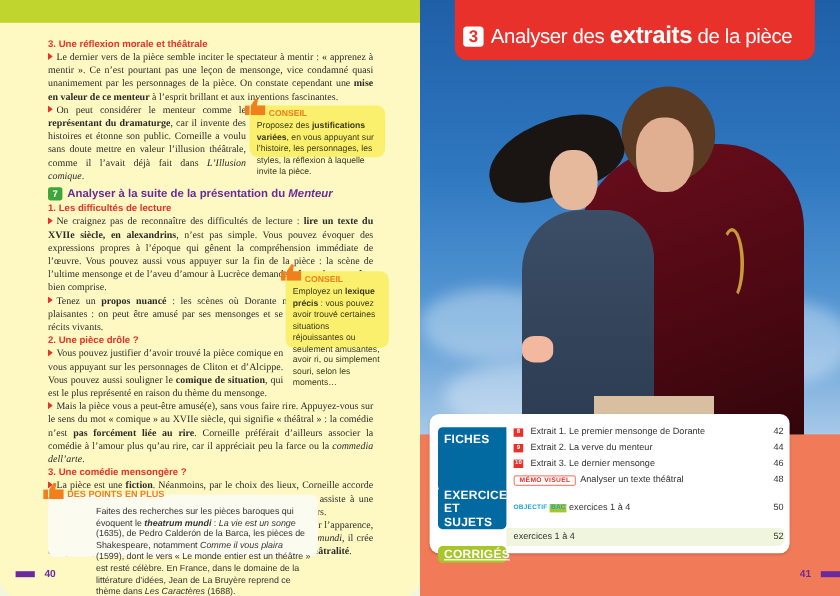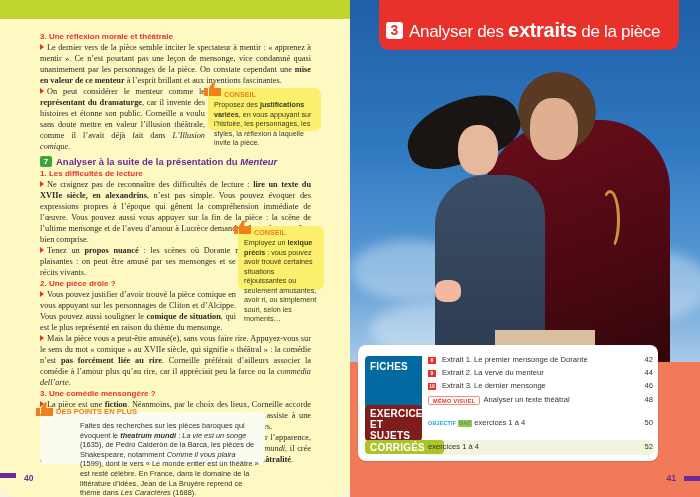--- a/index.html
+++ b/index.html
@@ -23,21 +23,21 @@
   .conseil-box b { font-weight: bold; }
   .conseil-label { position: absolute; top: 2px; left: 16px; font-size: 7.2px; font-weight: bold; color: #f07f1c; }
   .thumb-icon { position: absolute; width: 18px; height: 14px; }
   .conseil1 { left: 208px; top: 88px; width: 113px; height: 43px; }
   .conseil2 { left: 238px; top: 226px; width: 86px; height: 64px; }
 
   .points-box { position: absolute; left: 40px; top: 412px; width: 225px; height: 52px; background: #fbfbf0; border-radius: 6px; font-family: "Liberation Sans", sans-serif; font-size: 7.4px; line-height: 9.6px; color: #333; padding: 4px 4px 4px 4px; }
   .points-title { font-weight: bold; color: #f07f1c; font-size: 7.6px; position: absolute; left: 16px; top: -5px; }
   .points-body { margin-top: 5px; margin-left: 36px; }
 
-  .page-num-left { position: absolute; left: 0; top: 473px; display: flex; }
+  .page-num-left { position: absolute; left: 13px; top: 473px; display: flex; align-items: center; }
   .pn-bar { display: inline-block; background: #6a2a9e; height: 5px; }
   .pn-text { font-family: "Liberation Sans", sans-serif; font-weight: bold; font-size: 8.5px; color: #6a2a9e; }
 
   
   .right-page { position: absolute; left: 350px; top: 0; width: 350px; height: 497px; overflow: hidden; background: #f17b58; }
   .photo { position: absolute; left: 0; top: 0; width: 350px; height: 362px; background: linear-gradient(180deg, #1f5fa8 0%, #2f78c0 40%, #5a9bd6 75%, #a8c9e8 100%); overflow: hidden; }
   .cloud { position: absolute; border-radius: 50%; background: rgba(255,255,255,0.35); filter: blur(6px); }
   .figure-man-coat { position: absolute; left: 130px; top: 120px; width: 190px; height: 260px; background: linear-gradient(160deg, #6b0d1c 0%, #4a0812 60%, #2e0509 100%); border-radius: 90px 70px 0 0; }
   .figure-woman-dress { position: absolute; left: 85px; top: 175px; width: 110px; height: 200px; background: linear-gradient(180deg, #3b4e66 0%, #2b3a4f 100%); border-radius: 50px 40px 0 0; }
   .figure-woman-hat { position: absolute; left: 55px; top: 100px; width: 115px; height: 62px; background: #1a1412; border-radius: 60% 50% 40% 40%; transform: rotate(-18deg); }
@@ -49,22 +49,22 @@
   .figure-trousers { position: absolute; left: 145px; top: 330px; width: 100px; height: 40px; background: #d8bfa0; }
 
   .chapter-banner { position: absolute; left: 29px; top: 0; width: 300px; height: 50px; background: #e8312a; border-radius: 0 0 10px 10px; display: flex; align-items: center; padding-left: 7px; padding-top: 10px; }
   .chapter-num { display: inline-block; width: 17px; height: 17px; background: #fff; color: #e8312a; border-radius: 3px; font-family: "Liberation Sans", sans-serif; font-weight: bold; font-size: 14px; line-height: 17px; text-align: center; margin-right: 6px; }
   .chapter-title { font-family: "Liberation Sans", sans-serif; font-size: 17px; color: #fff; white-space: nowrap; letter-spacing: -0.3px; }
   .chapter-title b { font-weight: bold; font-size: 20px; }
 
   .toc-card { position: absolute; left: 8px; top: 345px; width: 300px; height: 116px; background: #fff; border-radius: 8px; box-shadow: 0 1px 2px rgba(0,0,0,0.15); }
   .toc-block { position: absolute; left: 7px; border-radius: 4px; color: #fff; font-family: "Liberation Sans", sans-serif; font-weight: bold; font-size: 10px; line-height: 11px; padding: 5px 0 0 5px; letter-spacing: 0.2px; }
   .blk-fiches { top: 11px; width: 57px; height: 53px; background: #0369a1; border-radius: 4px 0 0 4px; }
-  .blk-exo { top: 60px; width: 57px; height: 36px; background: #7f1d1d; padding-top: 3px; }
-  .blk-corr { top: 95px; width: 79px; height: 14px; background: #a8c52a; padding-top: 2px; }
+  .blk-exo { top: 60px; width: 57px; height: 36px; background: #0369a1; padding-top: 3px; }
+  .blk-corr { top: 110px; width: 57px; height: 14px; background: #a8c52a; padding-top: 2px; text-decoration: underline; }
   .toc-row { position: absolute; left: 70px; width: 225px; height: 10px; font-family: "Liberation Sans", sans-serif; font-size: 7.6px; line-height: 10px; color: #333; display: flex; align-items: center; }
   .toc-row .num-badge { display: inline-block; min-width: 8px; height: 7px; background: #e8312a; color: #fff; font-size: 5px; font-weight: bold; line-height: 7px; text-align: center; margin-right: 6px; padding: 0 1px; }
   .toc-row .lbl { flex: 1; }
   .toc-row .pg { width: 20px; text-align: right; }
   .memo-badge { display: inline-block; border: 1px solid #f28a7a; color: #e8312a; font-size: 5.6px; font-weight: bold; padding: 0 4px; height: 9px; line-height: 8px; border-radius: 2px; margin-right: 3px; letter-spacing: 0.3px; }
   .objectif { font-size: 5.4px; font-weight: bold; color: #16a6df; margin-right: 2px; letter-spacing: 0.2px; }
   .bac { display: inline-block; background: #a8c52a; color: #16a6df; font-size: 5.5px; font-weight: bold; padding: 0 1px; margin-right: 2px; line-height: 7px; }
   .corr-row-bg { position: absolute; left: 64px; top: 95px; width: 232px; height: 15px; background: #f0f5dd; border-radius: 0 6px 6px 0; }
 
   .page-num-right { position: absolute; right: 0; top: 473px; display: flex; align-items: center; }

